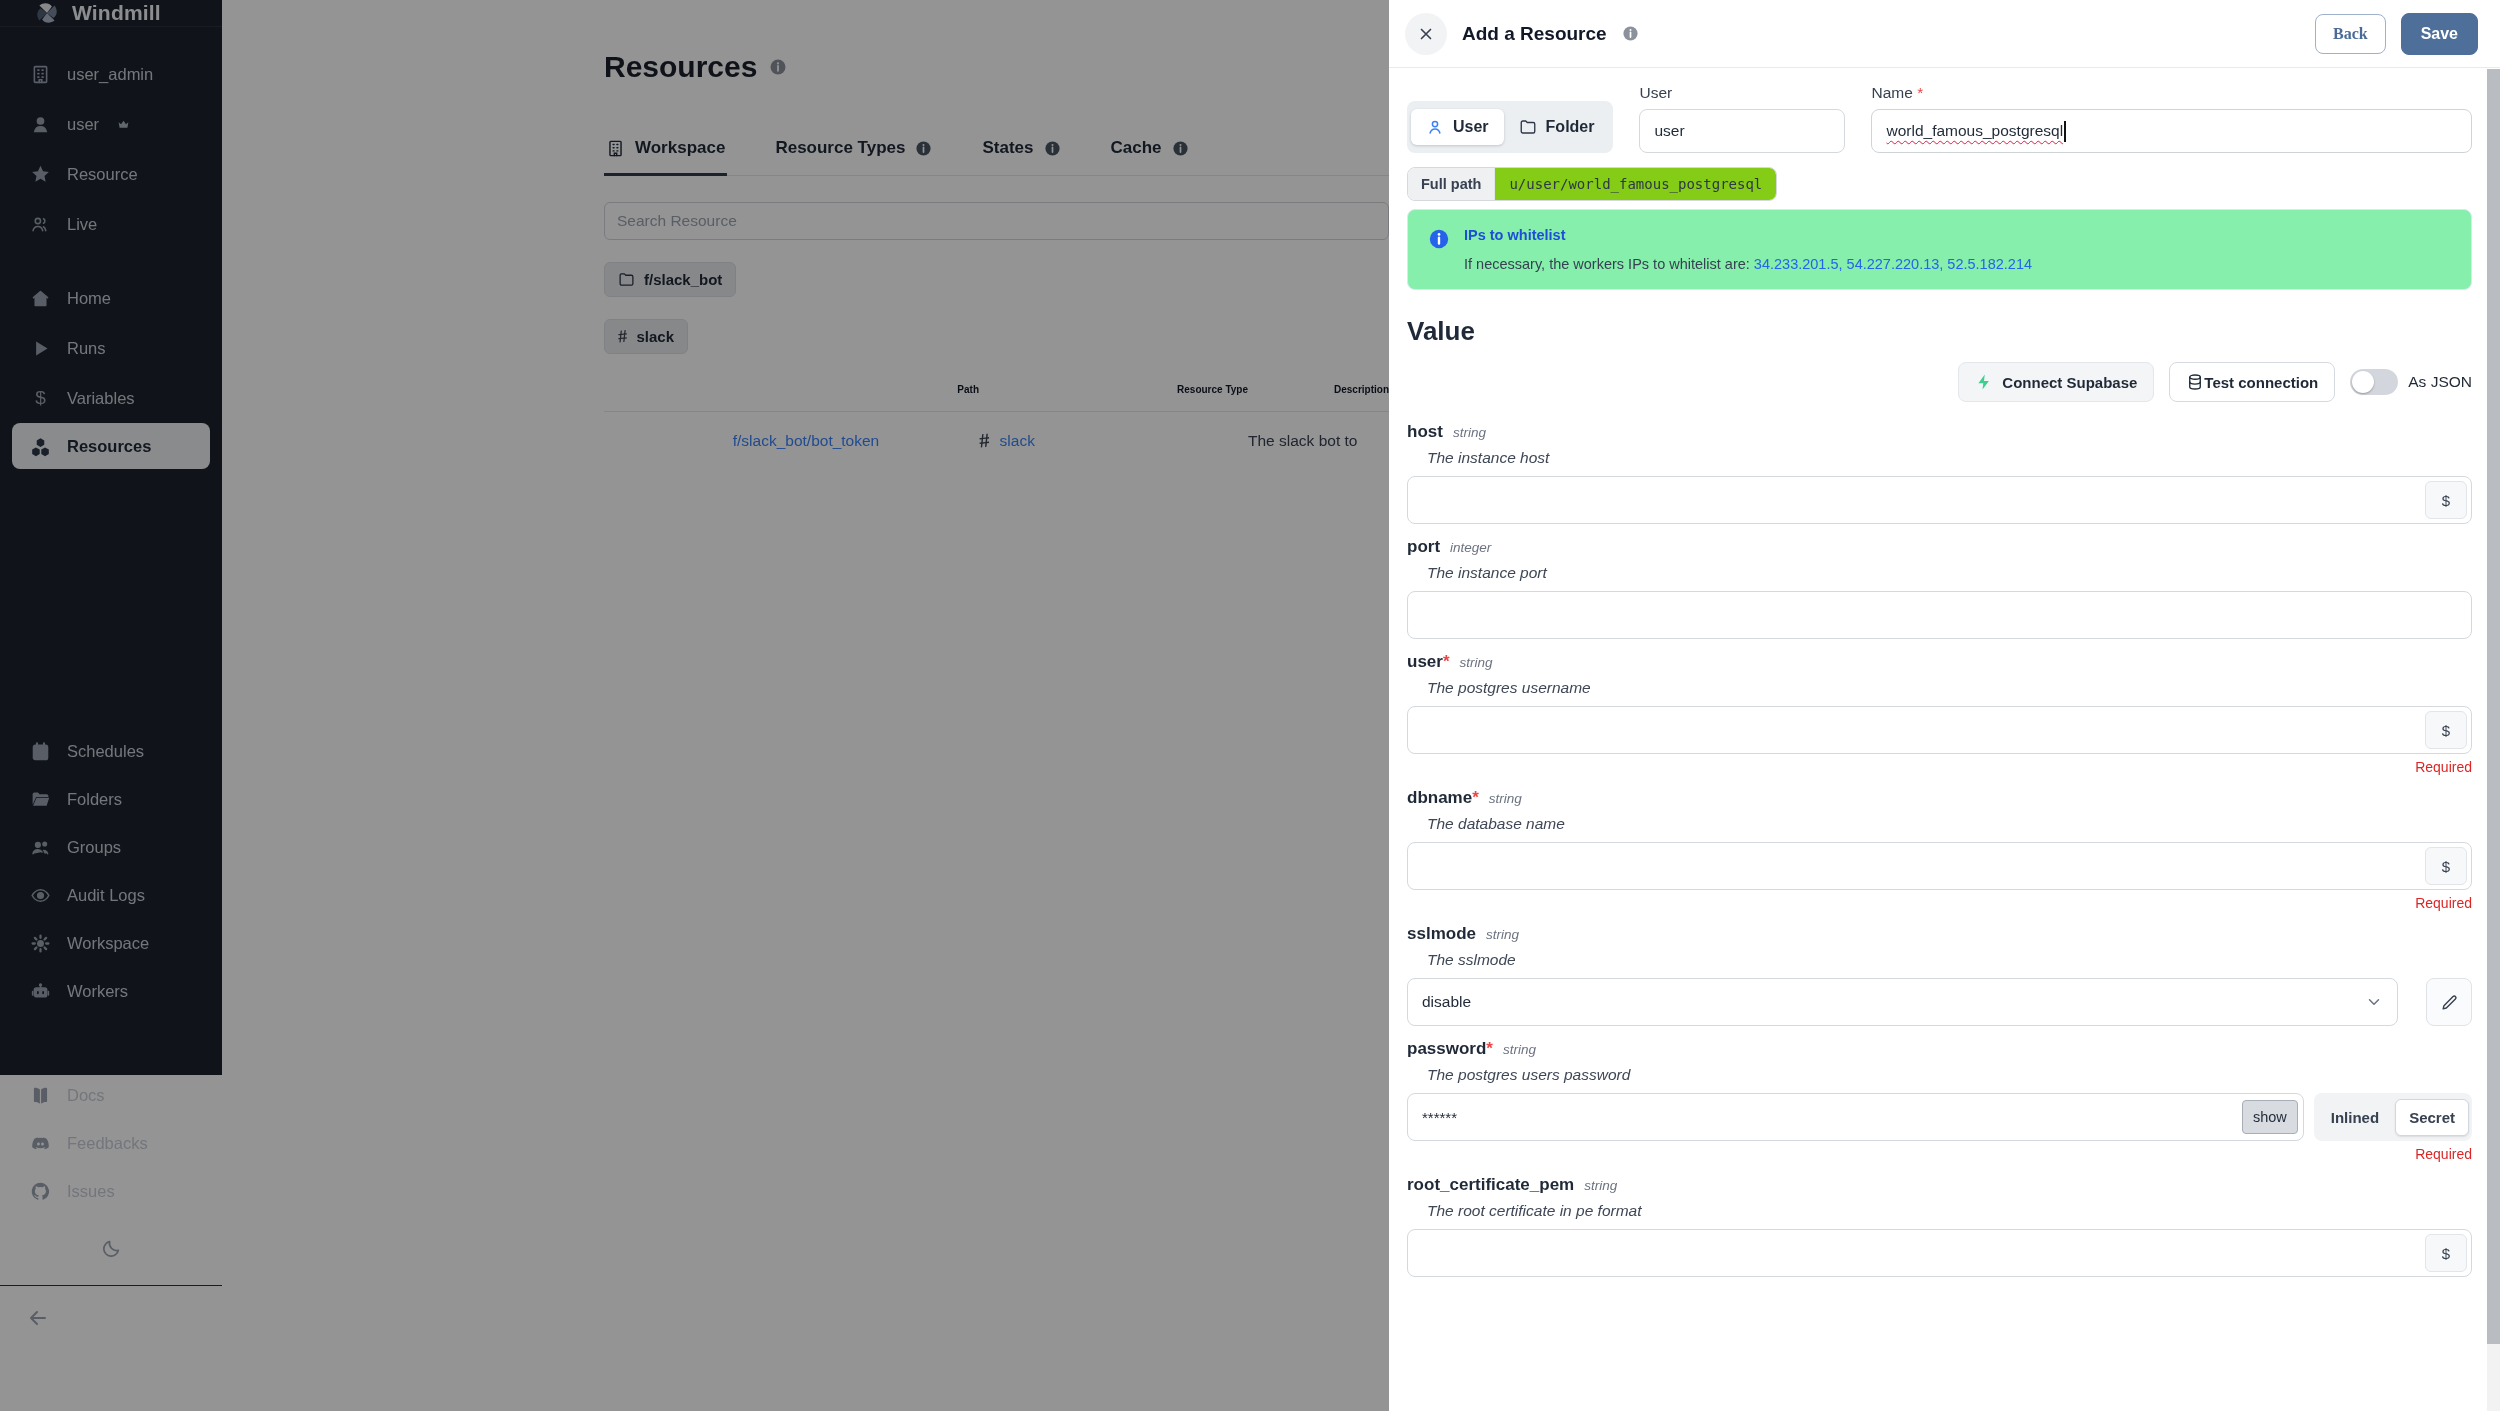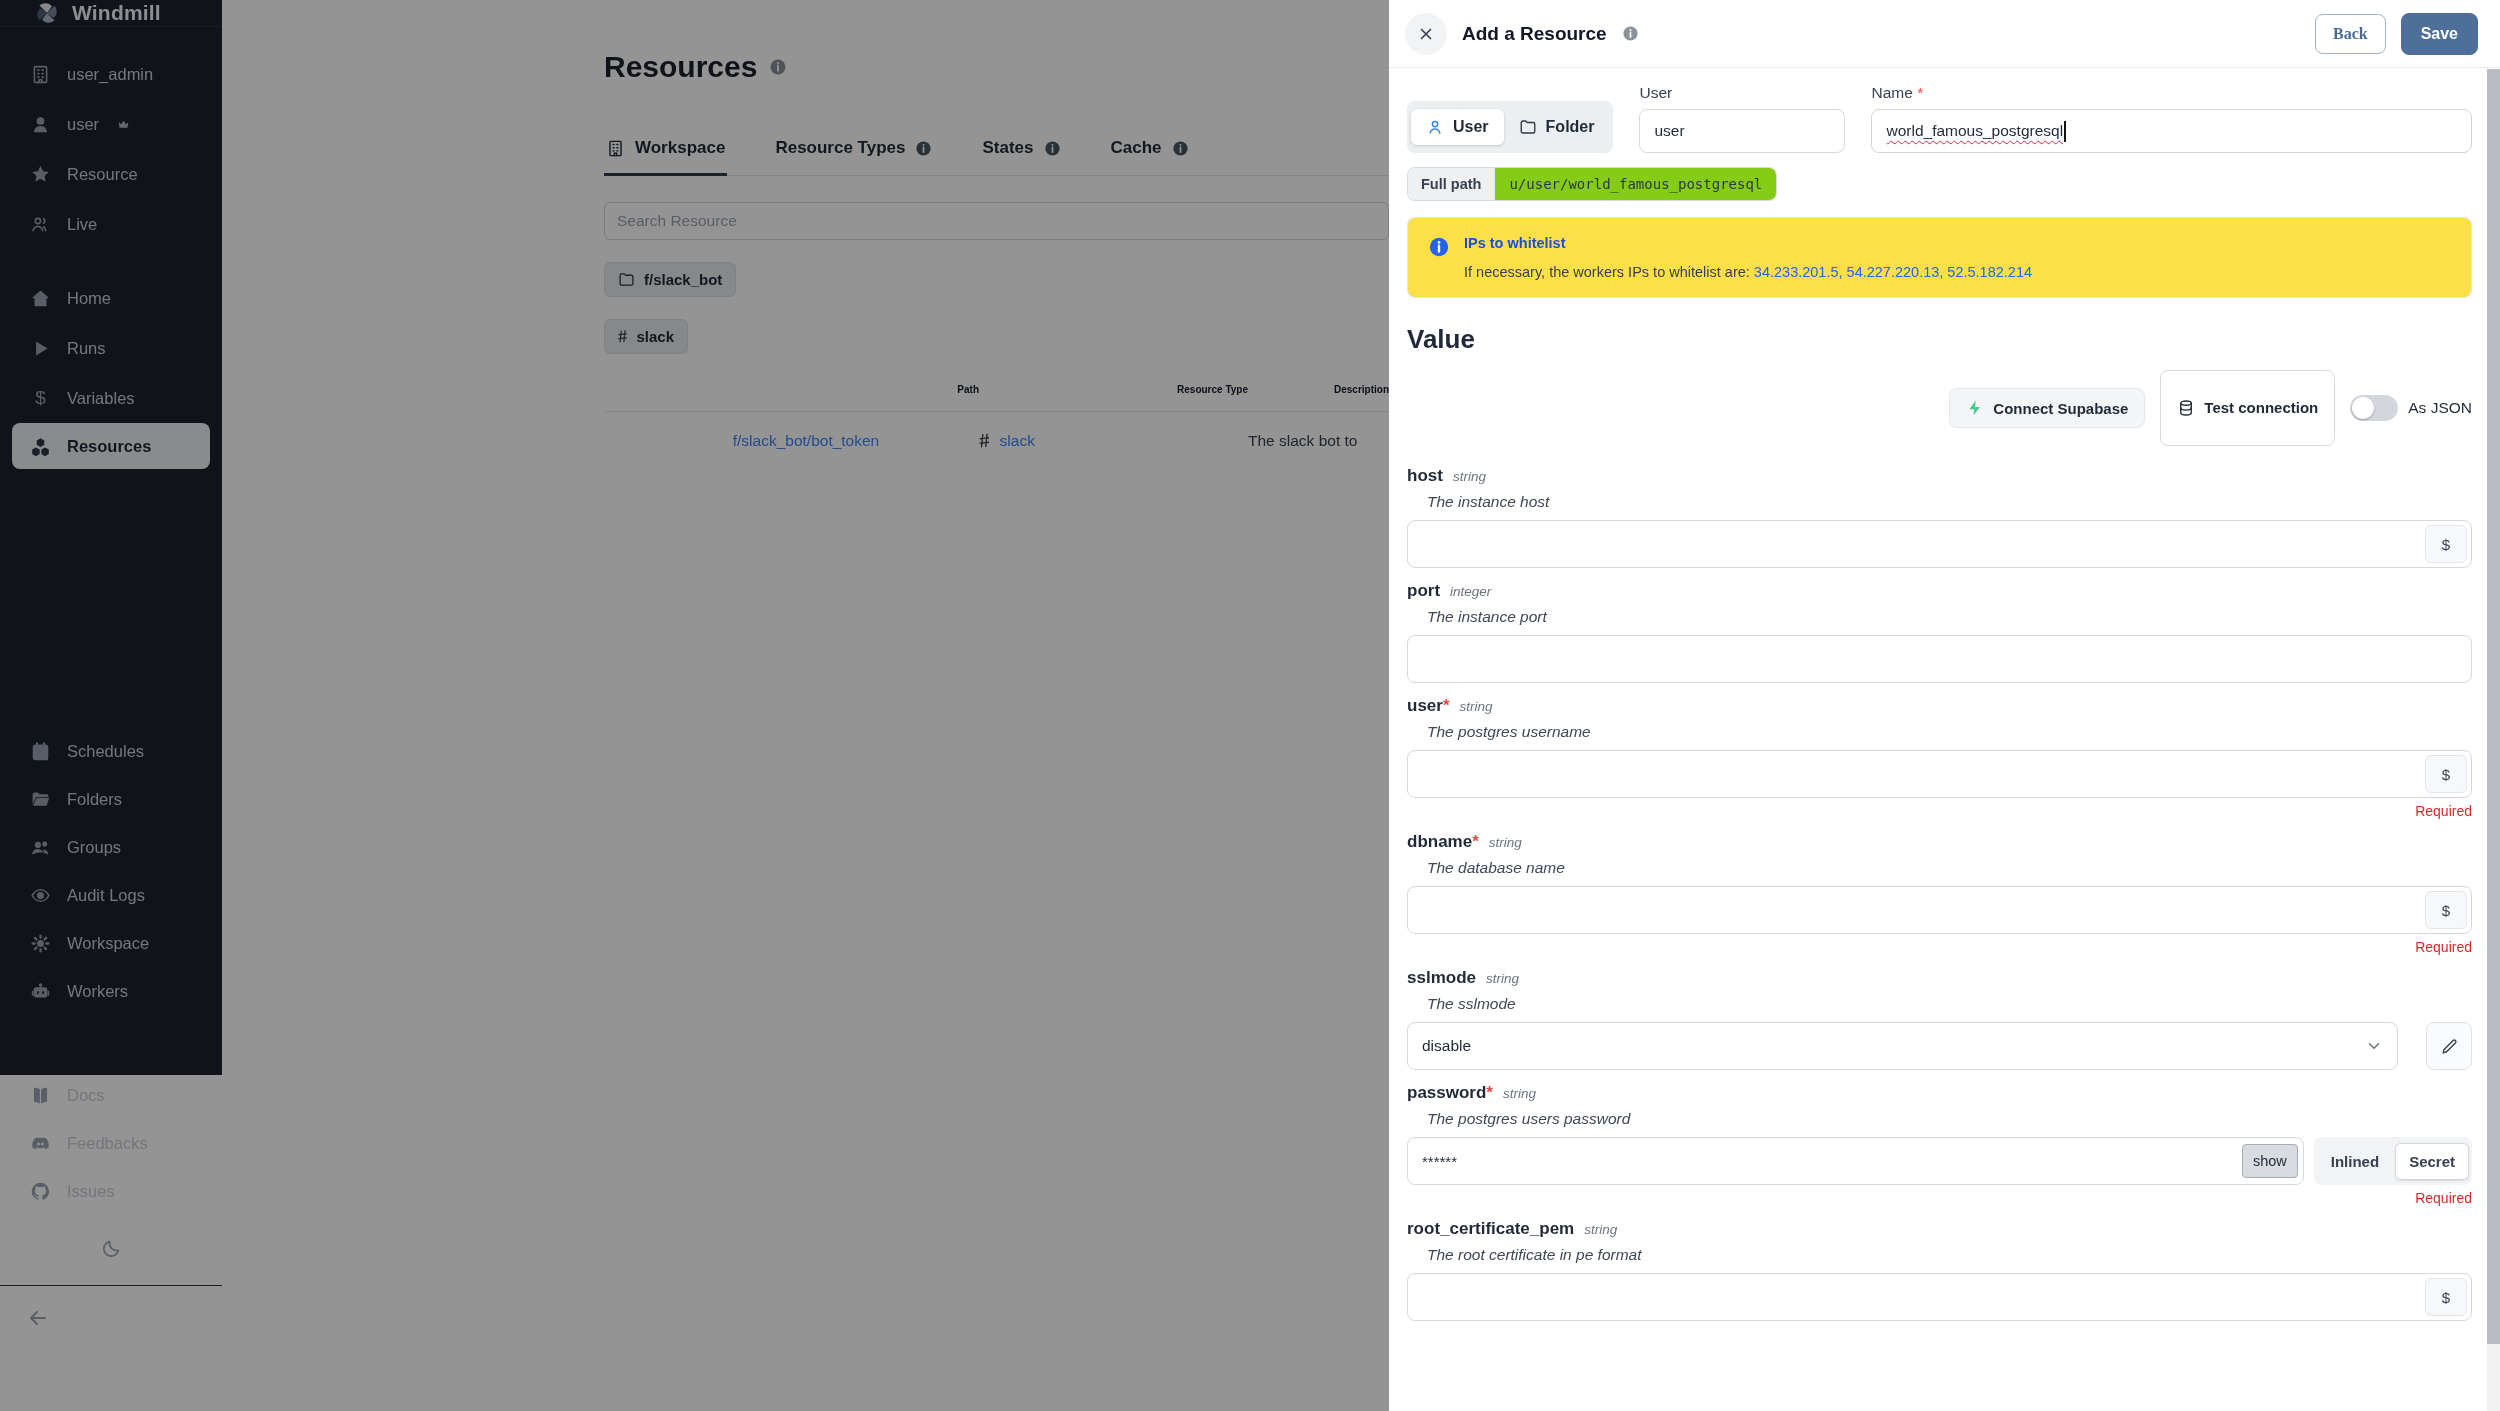--- a/index.html
+++ b/index.html
@@ -77,31 +77,31 @@
   .txt { height:44px; border:1px solid #d5d9de; border-radius:8px; padding:0 14px; font-size:15.5px; color:#1f2937; width:100%; background:#fff; font-family:inherit; }
   .input-like { height:44px; border:1px solid #cfd4da; border-radius:8px; padding:0 14px; font-size:15.5px; color:#1f2937; background:#fff; display:flex; align-items:center; }
   .misspell { text-decoration:underline; text-decoration-style:wavy; text-decoration-color:#e11d48; text-decoration-thickness:1px; text-underline-offset:4px; }
   .caret { display:inline-block; width:2px; height:21px; background:#111; margin-left:1px; }
 
   .fullpath-row { margin-top:14px; }
   .fullpath { display:inline-flex; align-items:stretch; border:1px solid #d5d9de; border-radius:8px; overflow:hidden; }
   .fullpath .fp-label { background:#eef0f2; padding:8px 13px; font-size:14.5px; font-weight:600; color:#374151; }
   .fullpath .fp-value { background:#84cc16; padding:8px 14px; font-family:"DejaVu Sans Mono", monospace; font-size:14px; color:#2d3748; border-left:1px solid #e2e5e9; display:flex; align-items:center; }
 
-  .info-box { margin-top:16px; background:#fde047; border:1px solid #d8e7fb; border-radius:8px; padding:17px 20px; display:flex; gap:14px; }
+  .info-box { margin-top:8px; background:#86efac; border:1px solid #d8e7fb; border-radius:8px; padding:17px 20px; display:flex; gap:14px; }
   .info-box .ic-info { width:22px; height:22px; color:#2563eb; flex:none; margin-top:1px; display:inline-flex; }
   .info-box-title { font-size:14.5px; font-weight:700; color:#1d4ed8; }
   .info-box-text { margin-top:13px; font-size:14.5px; color:#374151; }
   .info-box-text .ips { color:#2563eb; }
 
   .section-title { margin:26px 0 0 0; font-size:26px; font-weight:700; color:#1f2937; }
 
   .actions-row { margin-top:15px; display:flex; justify-content:flex-end; align-items:center; gap:15px; }
   .supabase-btn { display:flex; align-items:center; gap:9px; background:#f4f5f7; border:1px solid #e3e6ea; border-radius:8px; padding:10px 16px; font-size:15px; font-weight:600; color:#1f2937; cursor:pointer; font-family:inherit; }
-  .testconn-btn { display:flex; align-items:flex-start; gap:9px; background:#fff; border:1px solid #d6dae0; border-radius:8px; padding:28px 16px; font-size:15px; font-weight:600; color:#1f2937; cursor:pointer; font-family:inherit; }
+  .testconn-btn { display:flex; align-items:center; background:#fff; border:1px solid #d6dae0; border-radius:8px; padding:10px 16px; font-size:15px; font-weight:600; color:#1f2937; cursor:pointer; font-family:inherit; }
   .testconn-btn .ic, .supabase-btn .ic { width:18px; height:18px; display:inline-flex; }
   .switch-wrap { display:flex; align-items:center; gap:10px; }
   .switch { width:48px; height:26px; background:#d3d7dd; border-radius:13px; position:relative; cursor:pointer; flex:none; }
   .switch .knob { position:absolute; left:2px; top:2px; width:22px; height:22px; border-radius:50%; background:#fff; box-shadow:0 1px 2px rgba(0,0,0,.3); }
   .switch-label { font-size:15.5px; color:#1f2937; }
 
   .fields { margin-top:20px; }
   .field { margin-bottom:13px; }
   .field-head { display:flex; align-items:baseline; gap:10px; }
   .fname { font-size:17px; font-weight:700; color:#1f2937; }

